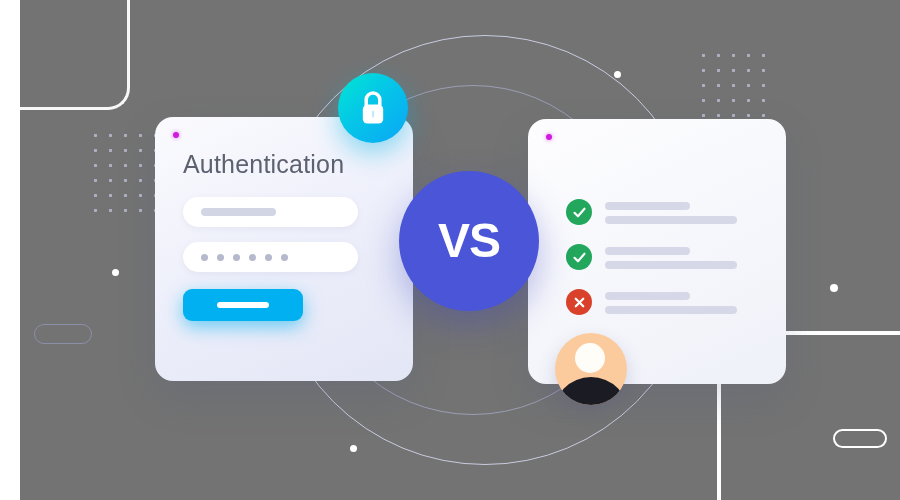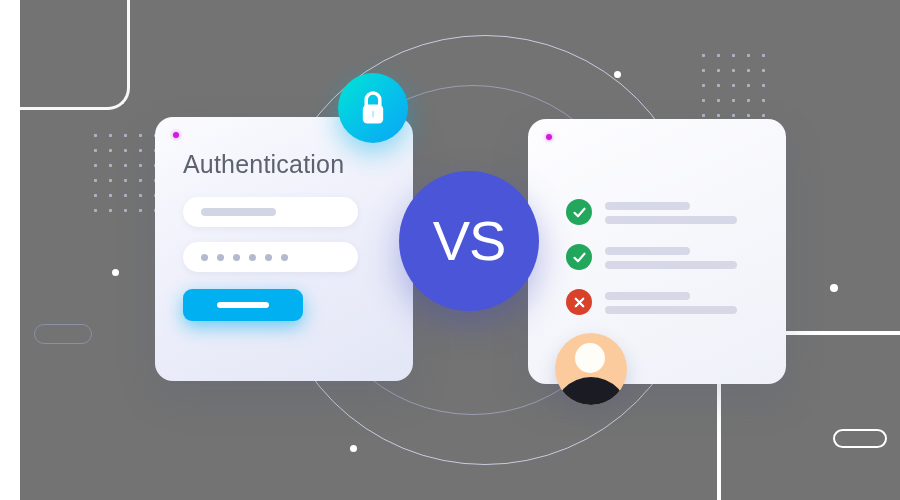--- a/index.html
+++ b/index.html
@@ -183,21 +183,21 @@
 
   
   #vs-circle {
     position:absolute; left:379px; top:171px;
     width:140px; height:140px; border-radius:50%;
     background:#4a55d8;
     box-shadow:0 14px 34px rgba(60,70,190,.35);
     display:flex; align-items:center; justify-content:center;
   }
   #vs-circle .vs-text {
-    color:#ffffff; font-size:56px; font-weight:400;
+    color:#ffffff; font-size:48px; font-weight:700;
     letter-spacing:-1px; line-height:1;
   }
 </style>
 </head>
 <body>
 
 <div id="stage">
 
   <div class="deco corner-frame"></div>
   <div class="deco dot-grid tl"></div>

